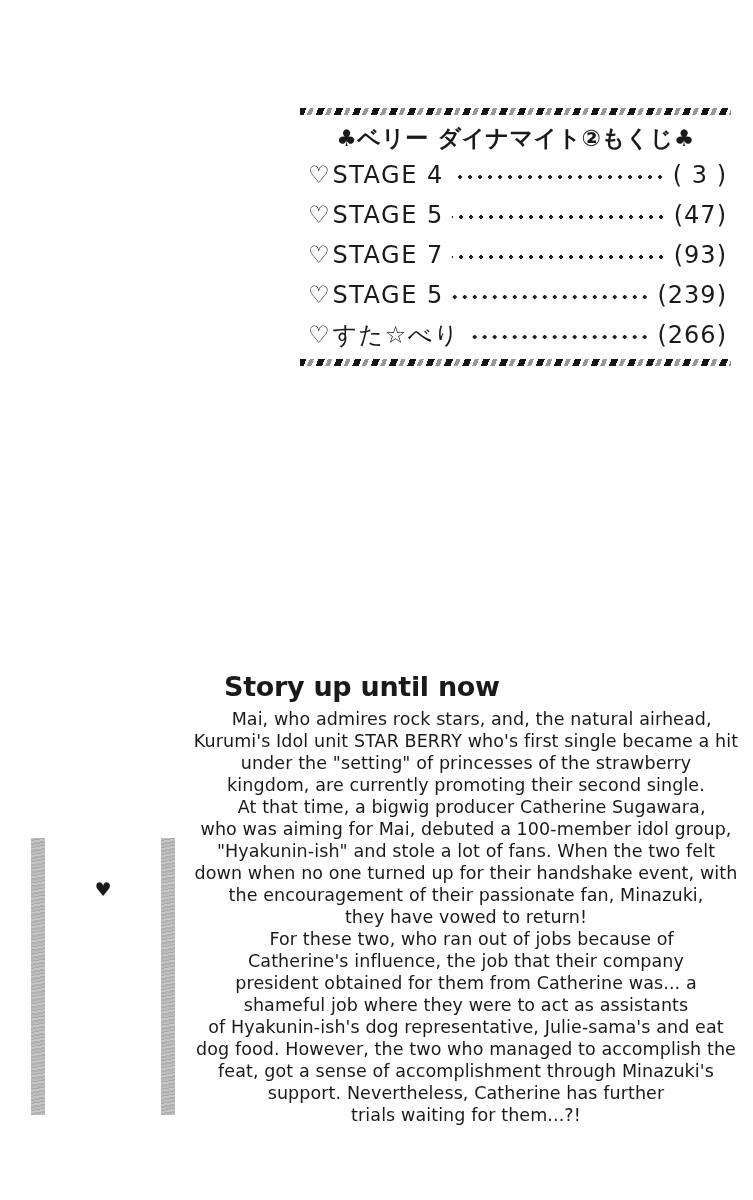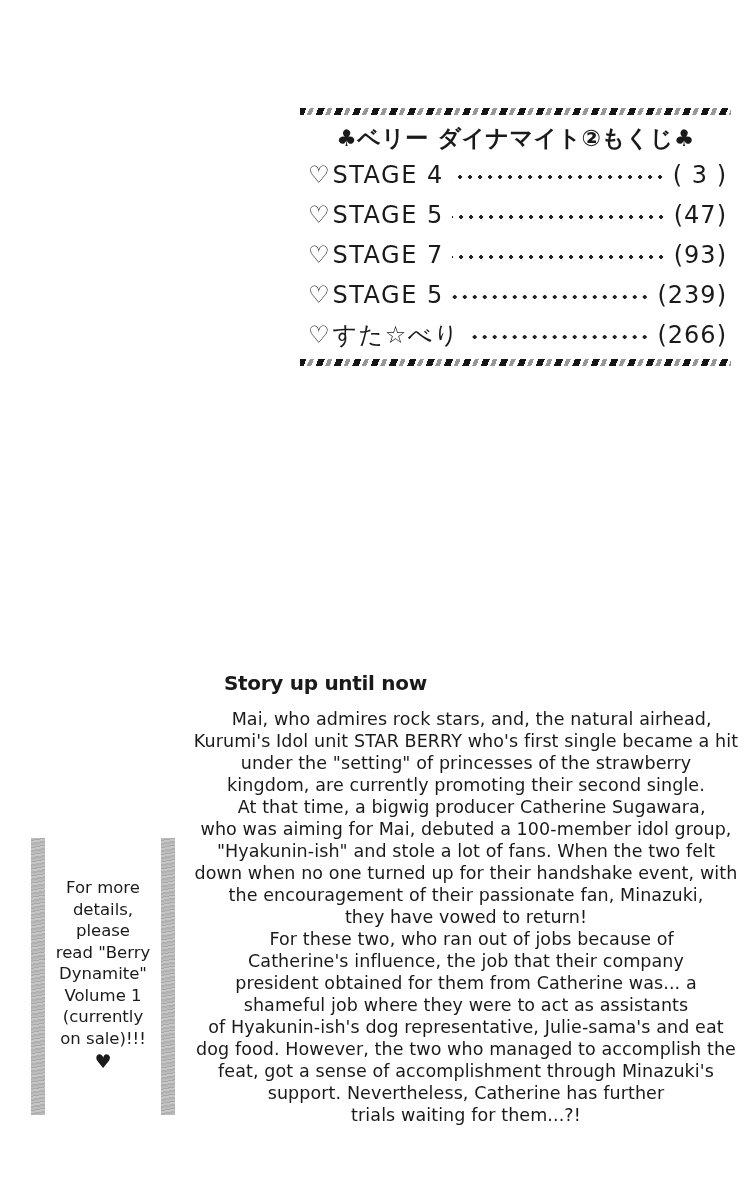--- a/index.html
+++ b/index.html
@@ -67,21 +67,21 @@
   }
   .toc-page {
     letter-spacing: 1px;
     white-space: pre;
   }
 
   
   .story-heading {
     position: absolute;
     left: 224px; top: 671px;
-    font-size: 20px;
+    font-size: 27px;
     font-weight: bold;
     letter-spacing: -0.3px;
     white-space: pre;
   }
   .story-body {
     position: absolute;
     left: 176px; top: 708px;
     width: 580px;
     text-align: center;
   }
@@ -208,32 +208,14 @@
     <div class="story-line">feat, got a sense of accomplishment through Minazuki's</div>
 
     <div class="story-line">support. Nevertheless, Catherine has further</div>
 
     <div class="story-line">trials waiting for them...?!</div>
   </div>
 
 <div class="tone-bar left"></div>
 <div class="tone-bar right"></div>
 <div class="sidebar-note">
-  <div>
-
-      <div class="sidebar-line">For more</div>
-
-      <div class="sidebar-line">details,</div>
-
-      <div class="sidebar-line">please</div>
-
-      <div class="sidebar-line">read "Berry</div>
-
-      <div class="sidebar-line">Dynamite"</div>
-
-      <div class="sidebar-line">Volume 1</div>
-
-      <div class="sidebar-line">(currently</div>
-
-      <div class="sidebar-line">on sale)!!!</div>
-    </div>
   <div class="sidebar-heart">♥</div>
 </div>
 
 </body></html>

